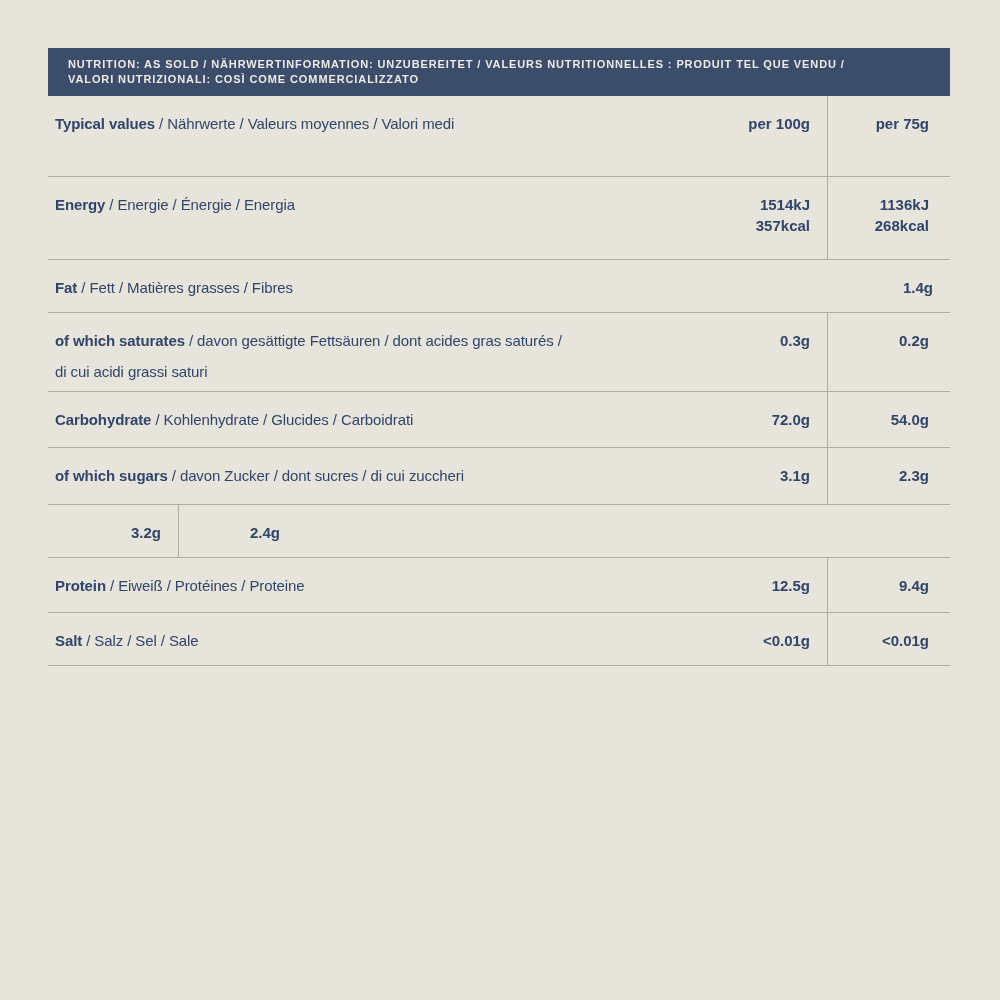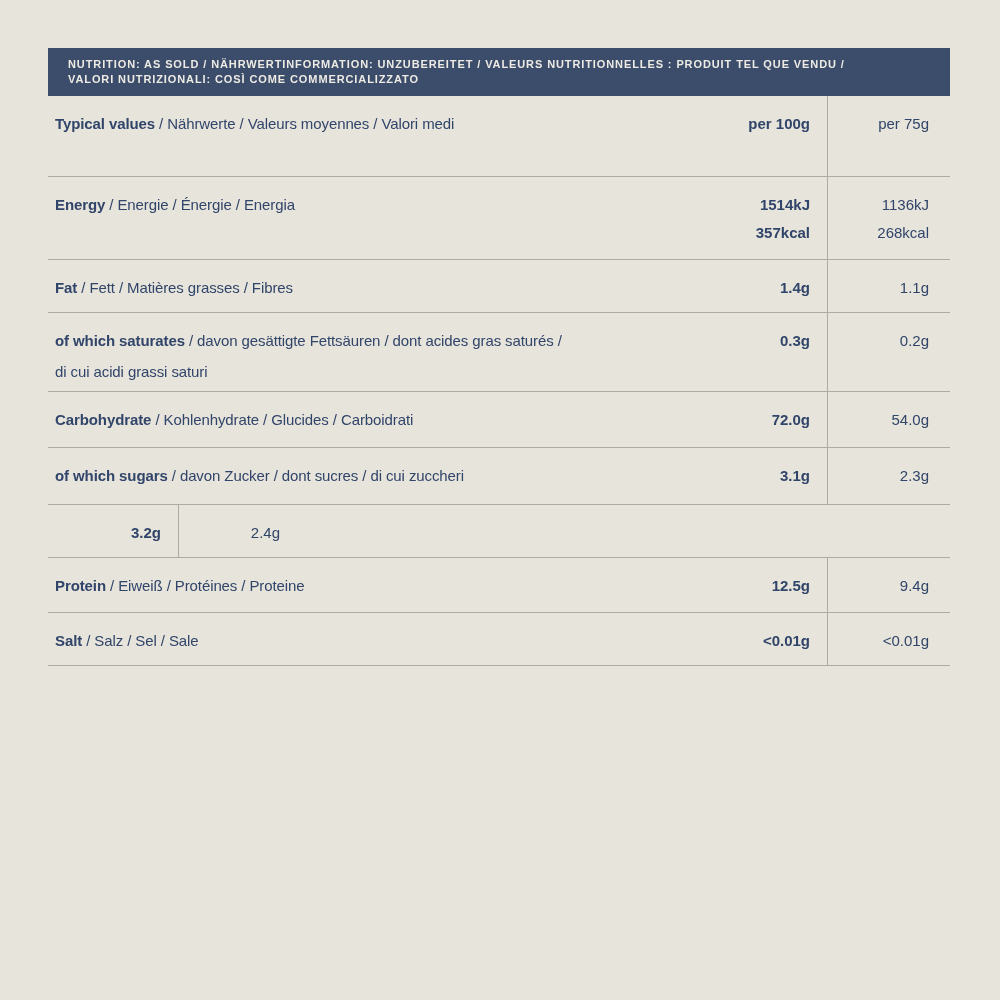--- a/index.html
+++ b/index.html
@@ -52,23 +52,23 @@
     text-align:right;
     padding:17px 17px 0 0;
     font-size:15px;font-weight:700;line-height:21px;
   }
   .cell-75{
     width:123px;
     align-self:stretch;
     text-align:right;
     padding:17px 21px 0 0;
     border-left:1px solid var(--divider);
-    font-size:15px;font-weight:400;line-height:21px;
+    font-size:15px;font-weight:700;line-height:21px;
   }
-  .vline2{margin-top:7px;}
+  .vline2{margin-top:0;}
   .wrap2{display:block;margin-top:10px;}
   
   .rh81{height:81px}.rh83{height:83px}.rh53{height:53px}.rh79{height:79px}
   .rh56{height:56px}.rh57{height:57px}.rh55{height:55px}
   
   .footnote{
     margin-top:24px;
     padding-left:2px;
     font-size:13px;
     line-height:18px;
@@ -102,21 +102,20 @@
       </div>
       <div class="cell-75">
         <div>1136kJ</div>
         <div class="vline2">268kcal</div>
       </div>
     </div>
 
     <div class="row rh53">
       <div class="cell-label"><span class="b">Fat</span><span> / Fett / Matières grasses / Fibres</span></div>
       <div class="cell-100">1.4g</div>
-      <div class="cell-75">1.1g</div>
     </div>
 
     <div class="row rh79">
       <div class="cell-label"><span class="b">of which saturates</span><span> / davon gesättigte Fettsäuren / dont acides gras saturés /</span><span class="wrap2">di cui acidi grassi saturi</span></div>
       <div class="cell-100">0.3g</div>
       <div class="cell-75">0.2g</div>
     </div>
 
     <div class="row rh56">
       <div class="cell-label"><span class="b">Carbohydrate</span><span> / Kohlenhydrate / Glucides / Carboidrati</span></div>

